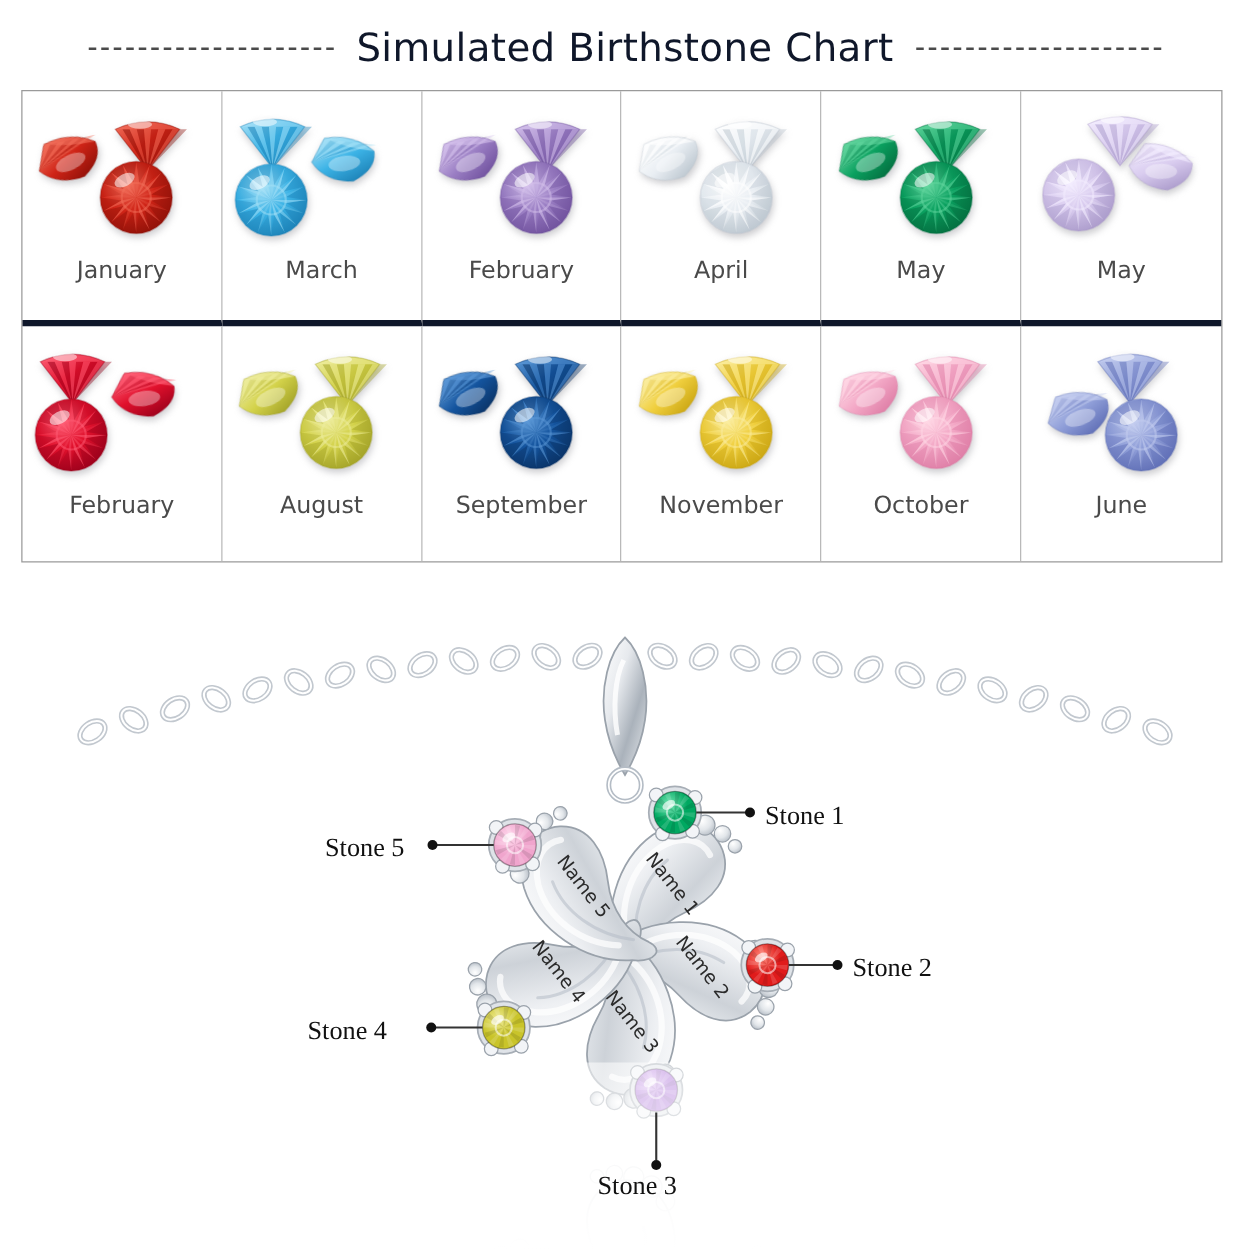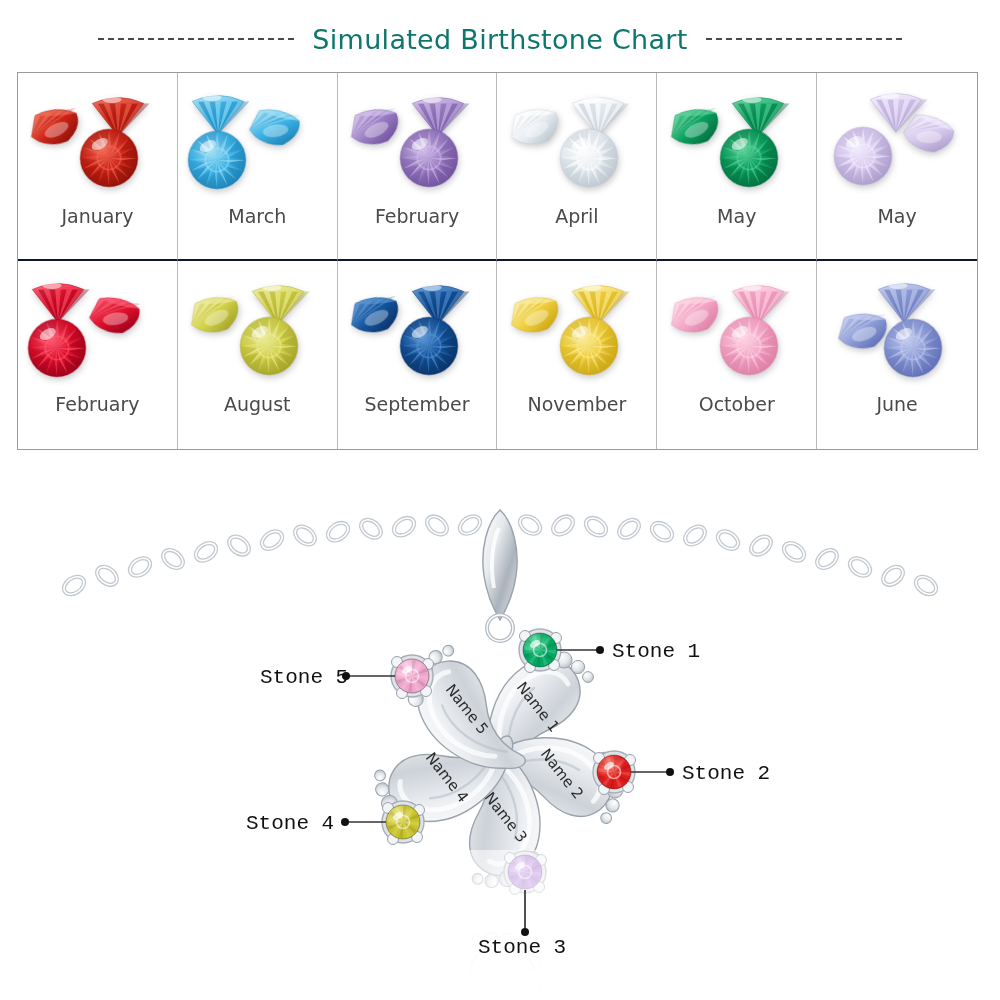--- a/index.html
+++ b/index.html
@@ -14,33 +14,33 @@
 
   
   #title-bar{
     position:absolute;left:0;top:18px;width:1000px;height:42px;
     display:flex;align-items:center;justify-content:center;gap:18px;
   }
   .title-dash{
     width:196px;height:0;border-top:2px dashed #4a4a4a;
   }
   #title-text{
-    font-size:27px;color:#0f766e;letter-spacing:.3px;white-space:nowrap;
+    font-size:31px;color:#0f172a;letter-spacing:.3px;white-space:nowrap;
     font-family:"DejaVu Sans", sans-serif;font-weight:400;
   }
 
   
   #birthstone-chart{
     position:absolute;left:17px;top:72px;width:961px;height:378px;
     border:1px solid #9a9a9a;background:#fff;box-sizing:border-box;
     display:grid;grid-template-columns:repeat(6,1fr);grid-template-rows:repeat(2,1fr);
   }
   .cell{
     position:relative;box-sizing:border-box;
-    border-right:1px solid #b9b9b9;border-bottom:2px solid #0f172a;
+    border-right:1px solid #b9b9b9;border-bottom:5px solid #0f172a;
     display:flex;flex-direction:column;align-items:center;
     overflow:hidden;
   }
   .cell:nth-child(6n){border-right:none;}
   .cell:nth-child(n+7){border-bottom:none;}
   .gem-stage{
     position:relative;width:150px;height:120px;margin-top:10px;
   }
   .month-label{
     font-size:19px;color:#4a4a4a;margin-top:2px;
@@ -52,21 +52,21 @@
   .gem svg{display:block;overflow:visible;}
 
   
   #necklace{
     position:absolute;left:0;top:450px;width:1000px;height:550px;
   }
   #necklace > svg{display:block;}
 
   .stone-label{
     position:absolute;font-size:21px;color:#111;white-space:nowrap;
-    font-family:Liberation Mono, monospace;
+    font-family:Liberation Serif, serif;
   }
 </style>
 </head>
 <body>
 
 <div id="title-bar">
   <span class="title-dash"></span>
   <span id="title-text">Simulated Birthstone Chart</span>
   <span class="title-dash"></span>
 </div>

